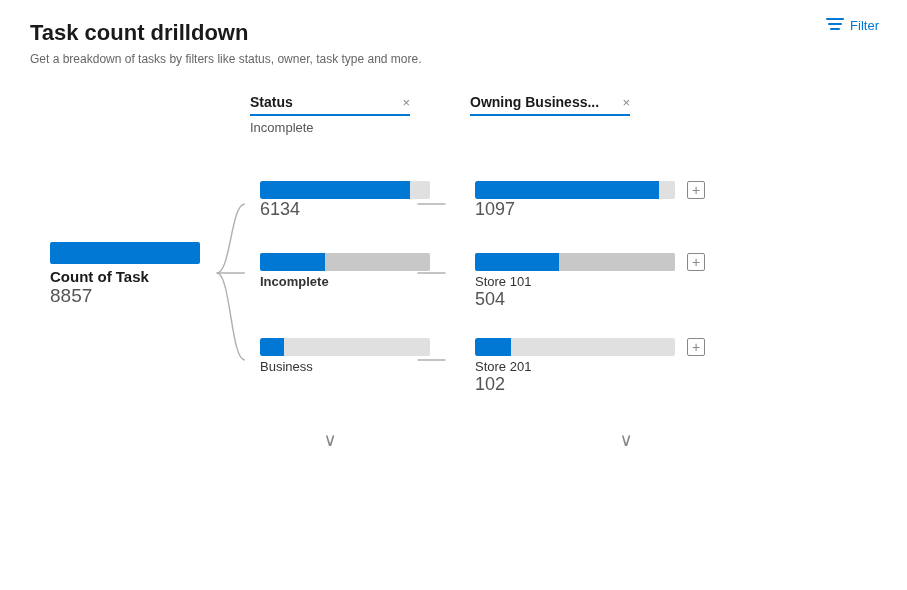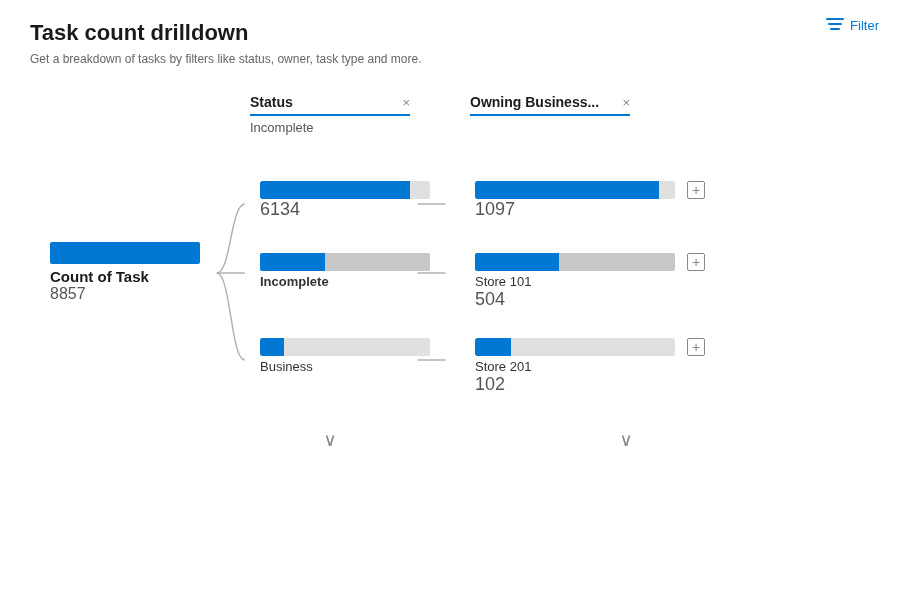--- a/index.html
+++ b/index.html
@@ -133,21 +133,21 @@
       border-radius: 2px;
       width: 150px;
     }
     .root-label {
       font-size: 15px;
       font-weight: 700;
       color: #1a1a1a;
       margin-top: 4px;
     }
     .root-count {
-      font-size: 16px;
+      font-size: 19px;
       color: #555;
     }
 
     
     .store-row {
       display: flex;
       align-items: center;
       gap: 8px;
     }
     .plus-btn {

